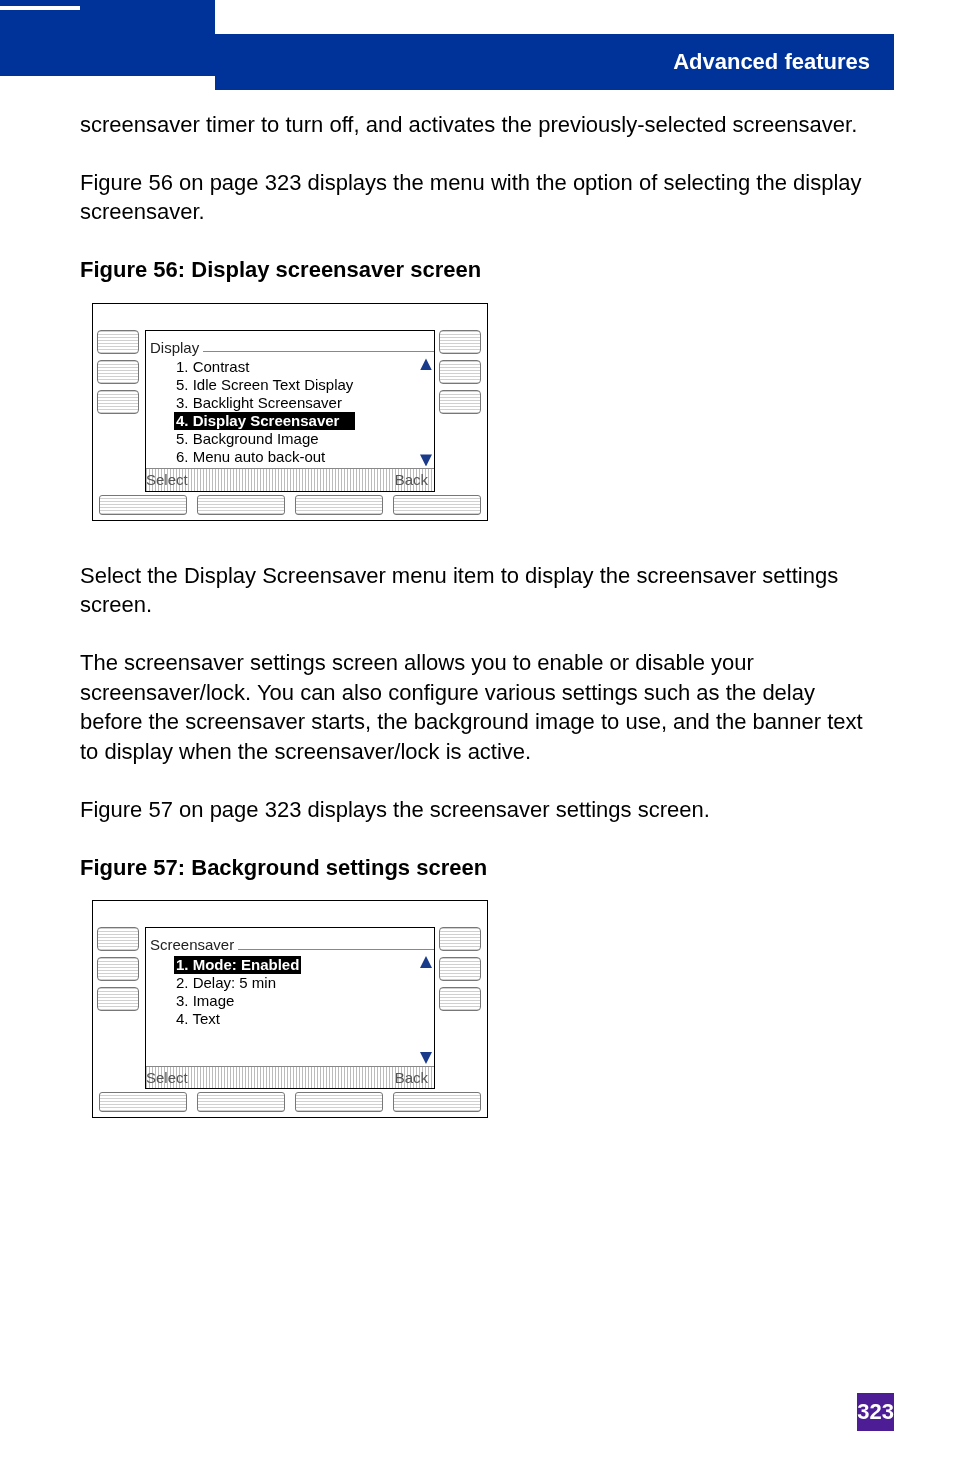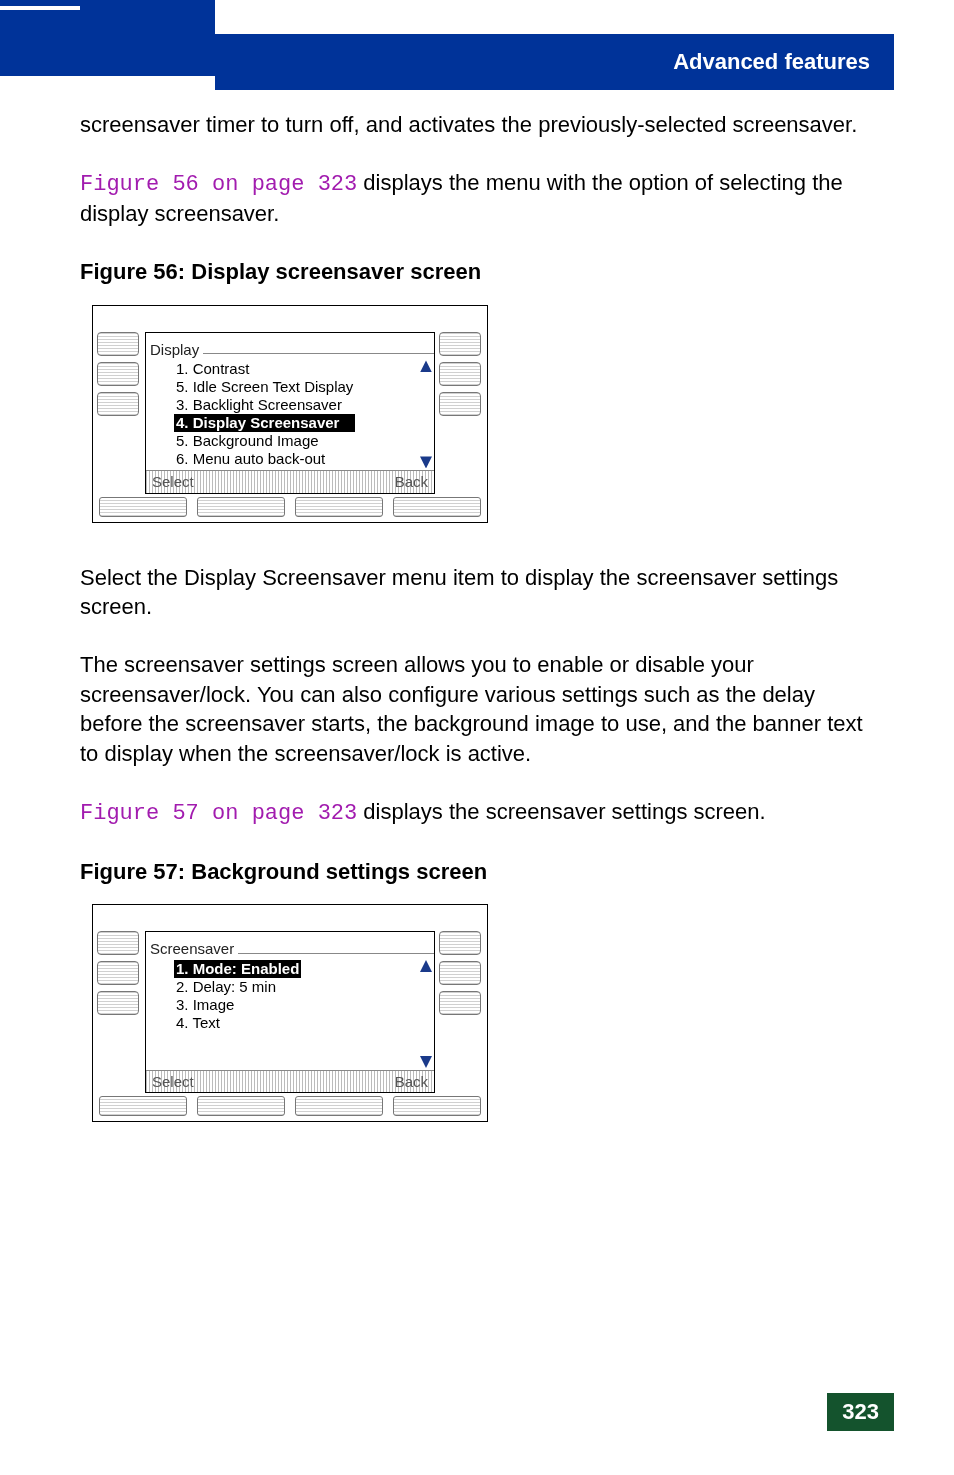--- a/index.html
+++ b/index.html
@@ -49,22 +49,21 @@
     top: 110px;
     left: 80px;
     right: 72px;
     font-size: 22px;
     line-height: 1.35;
   }
   .para {
     margin-bottom: 28px;
   }
   .link {
-    color: #a21caf;
-    font-family: Liberation Mono, monospace;
+    color: #000000;
   }
   .figure-title {
     font-weight: bold;
     font-size: 22px;
     margin-top: 6px;
     margin-bottom: 18px;
     font-family: "Arial Black", Arial, sans-serif;
   }
   
   .phone-mock {
@@ -156,21 +155,21 @@
     background:#1a3a8a;
     clip-path: polygon(50% 0,100% 100%,0 100%);
   }
   .scroll-arrow.up { }
   .scroll-arrow.down { clip-path: polygon(0 0,100% 0,50% 100%); }
   .softkey-bar {
     display:flex;
     justify-content:space-between;
     font-size:15px;
     color:#555;
-    padding:1px 6px 0 6px;
+    padding:1px 6px 0 0;
     font-family: Tahoma, Arial, sans-serif;
     border-top:1px solid #888;
     background:
       repeating-linear-gradient(90deg, #bbb 0, #bbb 1px, transparent 1px, transparent 3px);
   }
   .bottom-key-row {
     display:flex;
     justify-content:space-between;
     gap:10px;
     margin:3px 4px 3px 4px;
@@ -179,25 +178,25 @@
     flex:1;
     height:18px;
     border:1px solid #777;
     border-radius:3px;
     background: repeating-linear-gradient(0deg,#d0d0d0 0,#d0d0d0 1px,#fff 1px,#fff 3px);
   }
   .page-num-box {
     position:absolute;
     right:60px;
     bottom:44px;
-    background:#14532d;
+    background:#4c1d95;
     color:#fff;
     font-weight:bold;
     font-size:22px;
-    padding:6px 15px;
+    padding:6px 0;
     font-family:"Arial Black",Arial,sans-serif;
   }
 </style>
 </head>
 <body>
 
 <div class="top-blue-block">
   <div class="top-small-white-line"></div>
 </div>
 <div class="header-bar">

